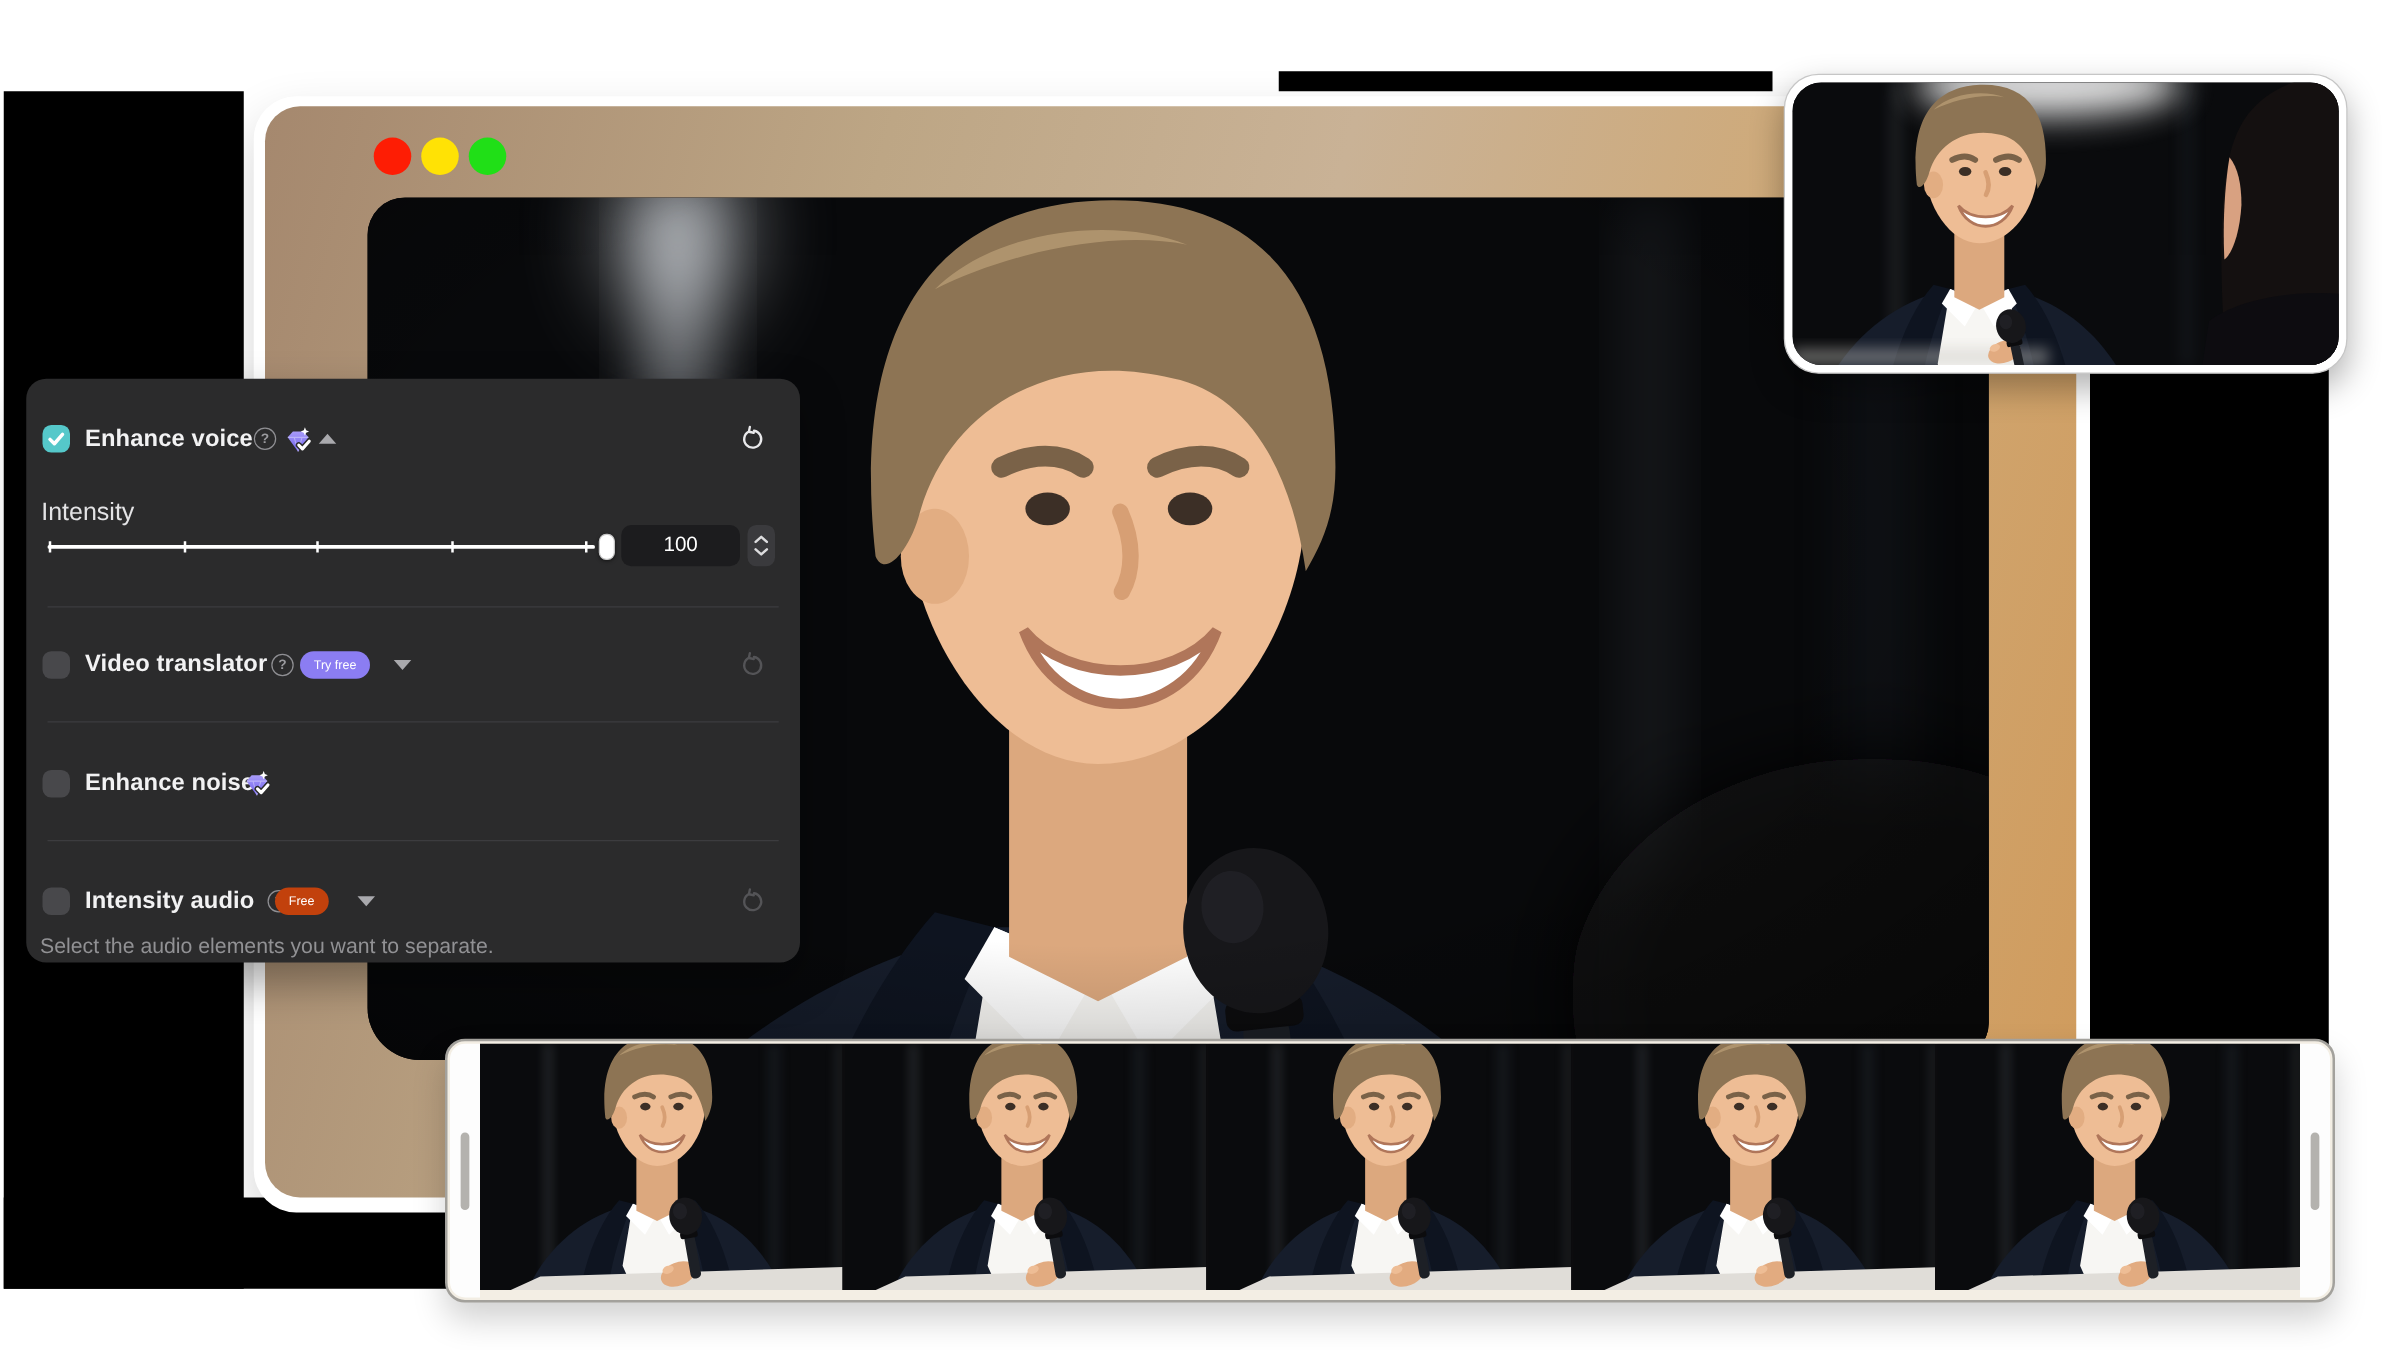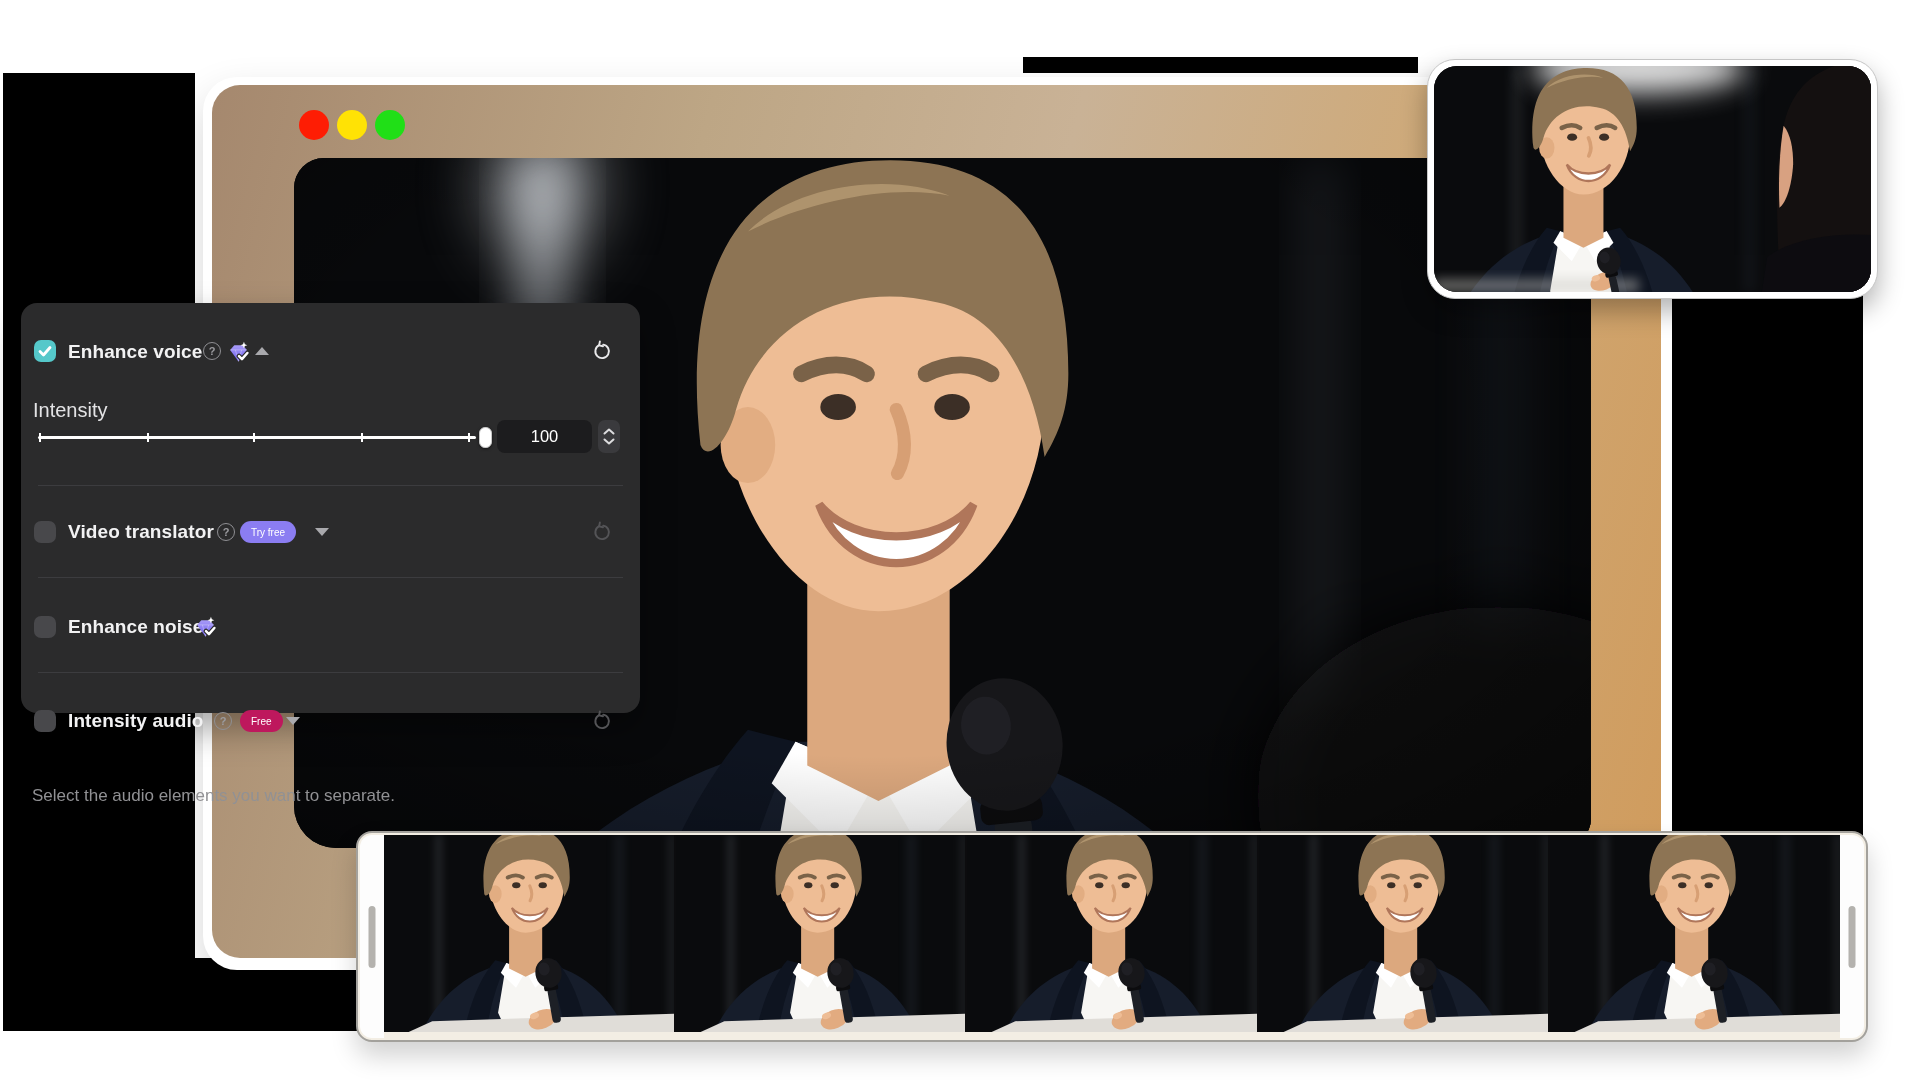--- a/index.html
+++ b/index.html
@@ -20,21 +20,21 @@
          background:linear-gradient(105deg,#a5886e 0%,#bda685 30%,#c9b296 52%,#cfa977 75%,#d09b5c 100%);}
   .lights{position:absolute;left:87px;top:25px;display:flex;gap:8px;}
   .light{width:30px;height:30px;border-radius:50%;}
   .video{position:absolute;left:82px;top:73px;width:1297px;height:690px;border-radius:30px 30px 30px 42px;
          overflow:hidden;background:#08090b;}
   .video::after{content:"";position:absolute;inset:0;
          background:radial-gradient(ellipse at 45% 40%, rgba(0,0,0,0) 55%, rgba(0,0,0,.45) 100%);}
   .video svg{position:absolute;inset:0;width:100%;height:100%;}
 
   
-  .panel{left:21px;top:303px;width:619px;height:410px;background:#2b2b2c;border-radius:16px;
+  .panel{left:21px;top:303px;width:619px;height:467px;background:#2b2b2c;border-radius:16px;
          box-shadow:0 16px 34px rgba(0,0,0,.35);z-index:50;color:#f4f4f5;}
   .row-label{position:absolute;left:47px;font-size:19px;font-weight:700;letter-spacing:.1px;color:#f2f2f3;white-space:nowrap;}
   .checkbox{position:absolute;left:13px;width:22px;height:22px;border-radius:7px;background:#48484b;}
   .checkbox.checked{background:#55c8ca;}
   .checkbox svg{position:absolute;inset:0;}
   .help{position:absolute;width:18px;height:18px;border-radius:50%;border:1.6px solid #8f8f93;
         color:#9b9b9f;font-size:11px;font-weight:700;display:flex;align-items:center;justify-content:center;box-sizing:border-box;}
   .gem{position:absolute;width:23px;height:23px;}
   .tri{position:absolute;width:16px;height:10px;}
   .reset{position:absolute;left:571px;width:22px;height:22px;}
@@ -44,21 +44,21 @@
   .intensity-label{position:absolute;left:12px;top:96px;font-size:20px;color:#e3e3e5;}
   .slider{position:absolute;left:17px;top:121px;width:438px;height:28px;}
   .slider .track{position:absolute;left:0;top:12px;width:438px;height:3px;background:#fff;border-radius:2px;}
   .slider .tick{position:absolute;top:9px;width:2px;height:9px;background:#fff;}
   .slider .thumb{position:absolute;top:3px;left:441px;width:13px;height:21px;border-radius:6px;background:#fff;
                  box-shadow:0 1px 3px rgba(0,0,0,.5);}
   .valuebox{position:absolute;left:476px;top:117px;width:95px;height:33px;background:#1c1c1e;border-radius:8px;
             color:#fff;font-size:16.5px;display:flex;align-items:center;justify-content:center;}
   .stepper{position:absolute;left:577px;top:117px;width:22px;height:33px;background:#3a3a3d;border-radius:7px;
            display:flex;flex-direction:column;align-items:center;justify-content:center;gap:3px;}
-  .subtitle{position:absolute;left:11px;top:444px;font-size:17px;color:#919194;white-space:nowrap;margin-top:39px;}
+  .subtitle{position:absolute;left:11px;top:444px;font-size:17px;color:#919194;white-space:nowrap;}
 
   
   .thumb{left:1427px;top:59px;width:451px;height:240px;background:#fff;border-radius:28px;z-index:40;
          box-shadow:0 12px 26px rgba(0,0,0,.30);border:1px solid #c6c6c6;box-sizing:border-box;}
   .thumb-inner{position:absolute;left:6px;top:6px;right:6px;bottom:6px;border-radius:23px;overflow:hidden;background:#0a0b0d;}
   .thumb-inner svg{position:absolute;inset:0;width:100%;height:100%;}
 
   
   .filmstrip{left:356px;top:831px;width:1512px;height:211px;background:#f3eee4;border:2px solid #a3a19c;
              border-radius:16px;box-sizing:border-box;z-index:30;box-shadow:0 14px 26px rgba(0,0,0,.18);}
@@ -279,21 +279,21 @@
         <use href="#ic-gem"></use>
       </svg>
 
     <div class="divider" style="top:369px"></div>
 
     <div class="checkbox" style="top:407px"></div>
     <div class="row-label" style="top:407px">Intensity audio</div>
     <div class="help" style="left:193px;top:409px">
         <span>?</span>
       </div>
-    <div class="badge" style="left: 219px; top: 407px; background: #be185d;">Free</div>
+    <div class="badge" style="left: 199px; top: 407px; background: #c2410c;">Free</div>
     <svg class="tri" style="left:264px;top:413px" viewBox="0 0 16 10">
       <path d="M1,1 L8,9 L15,1 Z" fill="#a9a9ad"></path>
       </svg>
     <svg class="reset" style="top:407px" viewBox="0 0 22 22">
       <use href="#ic-reset" stroke="#545457"></use>
       </svg>
 
     <div class="subtitle">Select the audio elements you want to separate.</div>
   </div>
 

